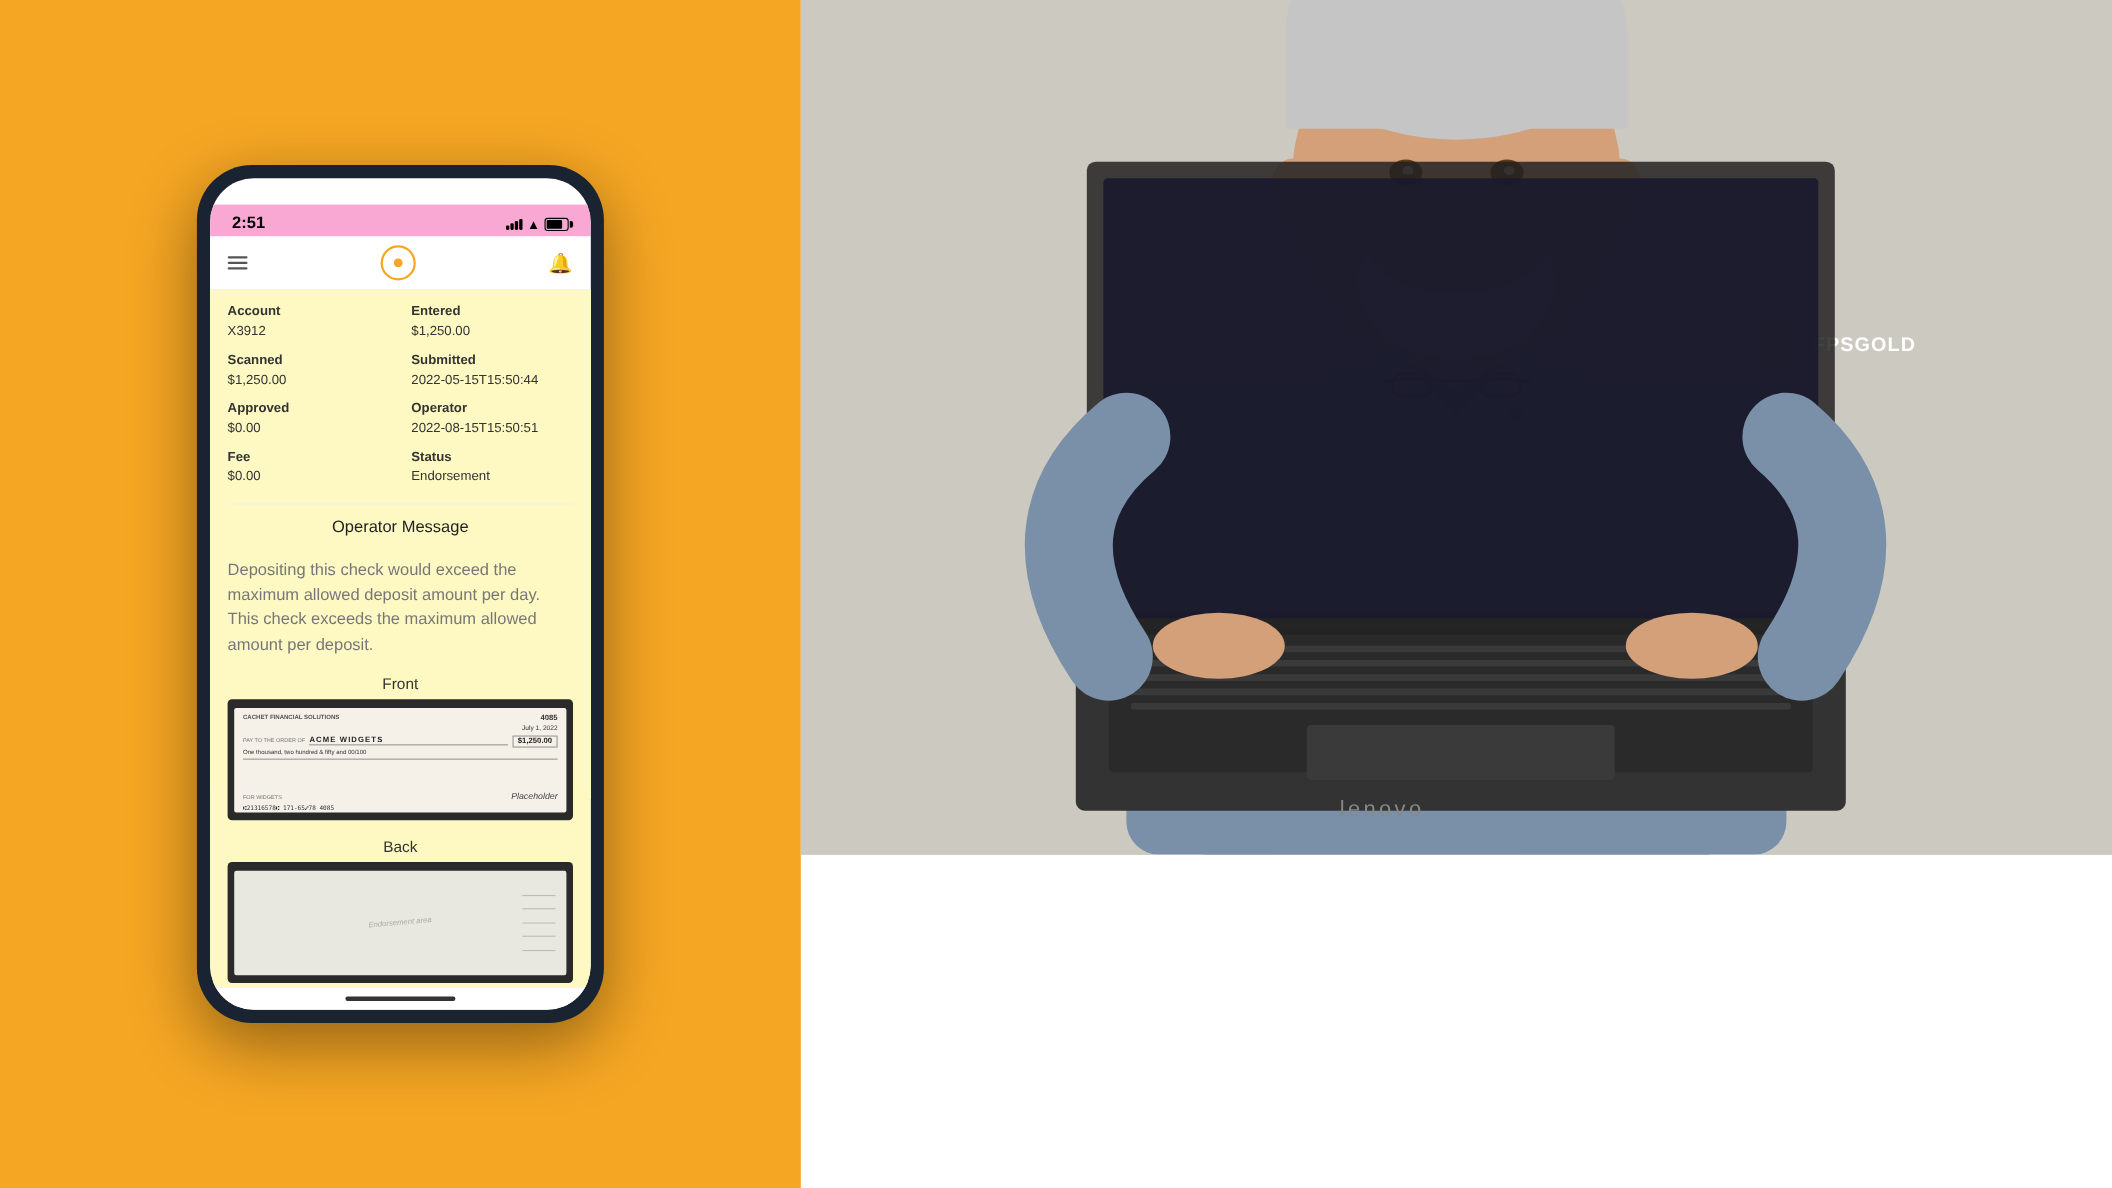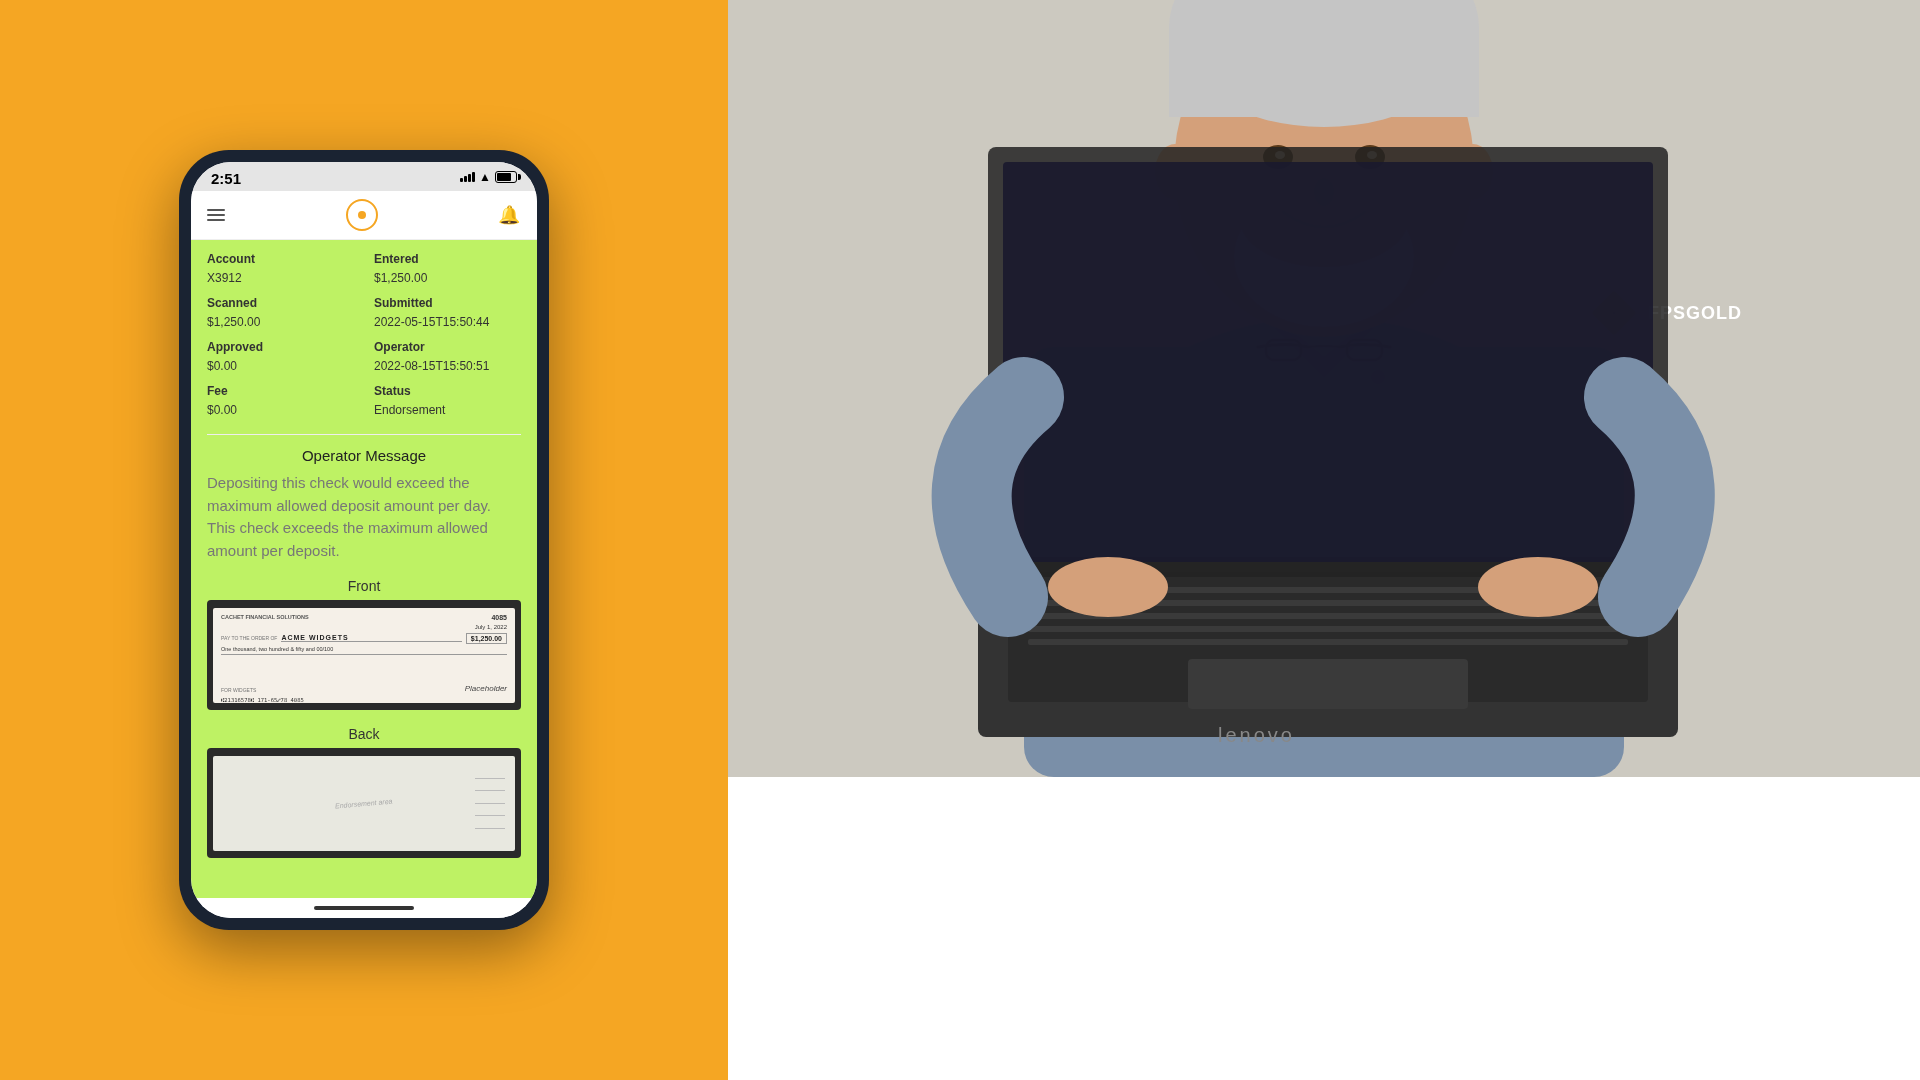--- a/index.html
+++ b/index.html
@@ -52,26 +52,27 @@
       background: #ffffff;
       border-radius: 40px;
       overflow: hidden;
       position: relative;
       display: flex;
       flex-direction: column;
     }
 
     
     .status-bar {
-      background: #e5e5e5;
+      background: #f9a8d4;
       padding: 8px 20px 4px;
       display: flex;
-      align-items: flex-start;
+      align-items: flex-end;
       justify-content: space-between;
       flex-shrink: 0;
+      margin-top: 24px;
     }
 
     .status-time {
       font-size: 15px;
       font-weight: 600;
       color: #000;
     }
 
     .status-icons {
       display: flex;
@@ -174,21 +175,21 @@
     .bell-icon {
       font-size: 18px;
       color: #555;
     }
 
     
     .phone-content {
       flex: 1;
       overflow-y: auto;
       padding: 12px 16px;
-      background: #bef264;
+      background: #fef9c3;
     }
 
     
     .data-grid {
       display: grid;
       grid-template-columns: 1fr 1fr;
       gap: 10px 20px;
       margin-bottom: 16px;
     }
 
@@ -214,21 +215,21 @@
     
     .operator-section {
       margin-bottom: 16px;
     }
 
     .operator-title {
       font-size: 15px;
       font-weight: 500;
       color: #222;
       text-align: center;
-      margin-bottom: 8px;
+      margin-bottom: 20px;
     }
 
     .operator-text {
       font-size: 15px;
       color: #777;
       line-height: 1.5;
     }
 
     
     .check-section {

